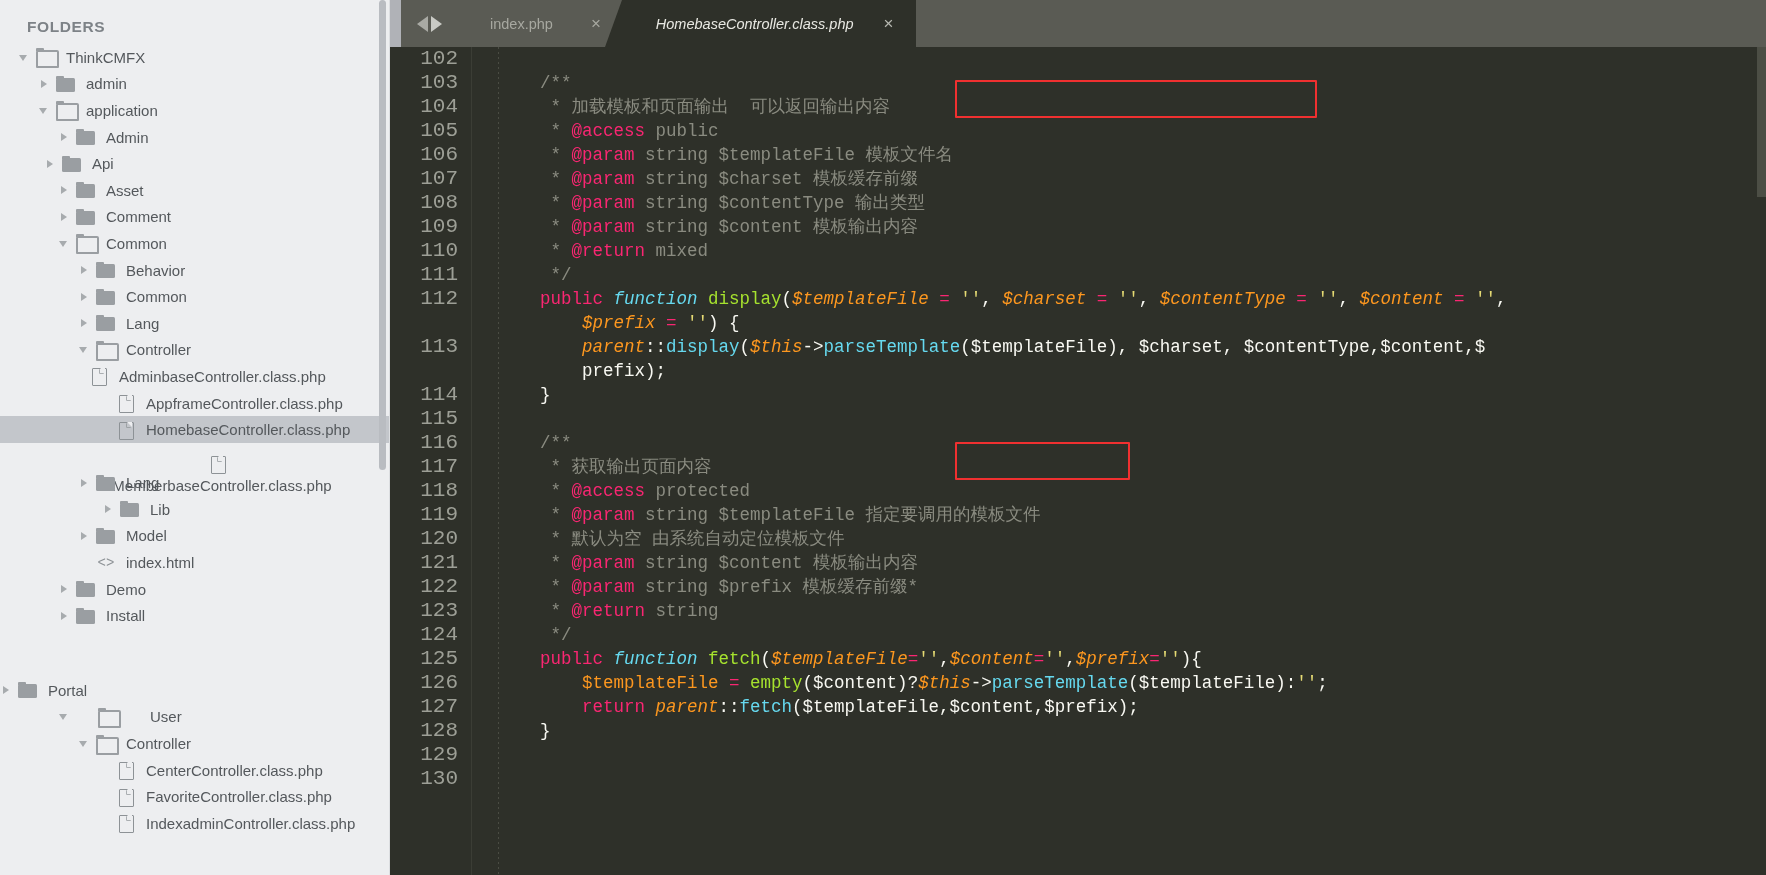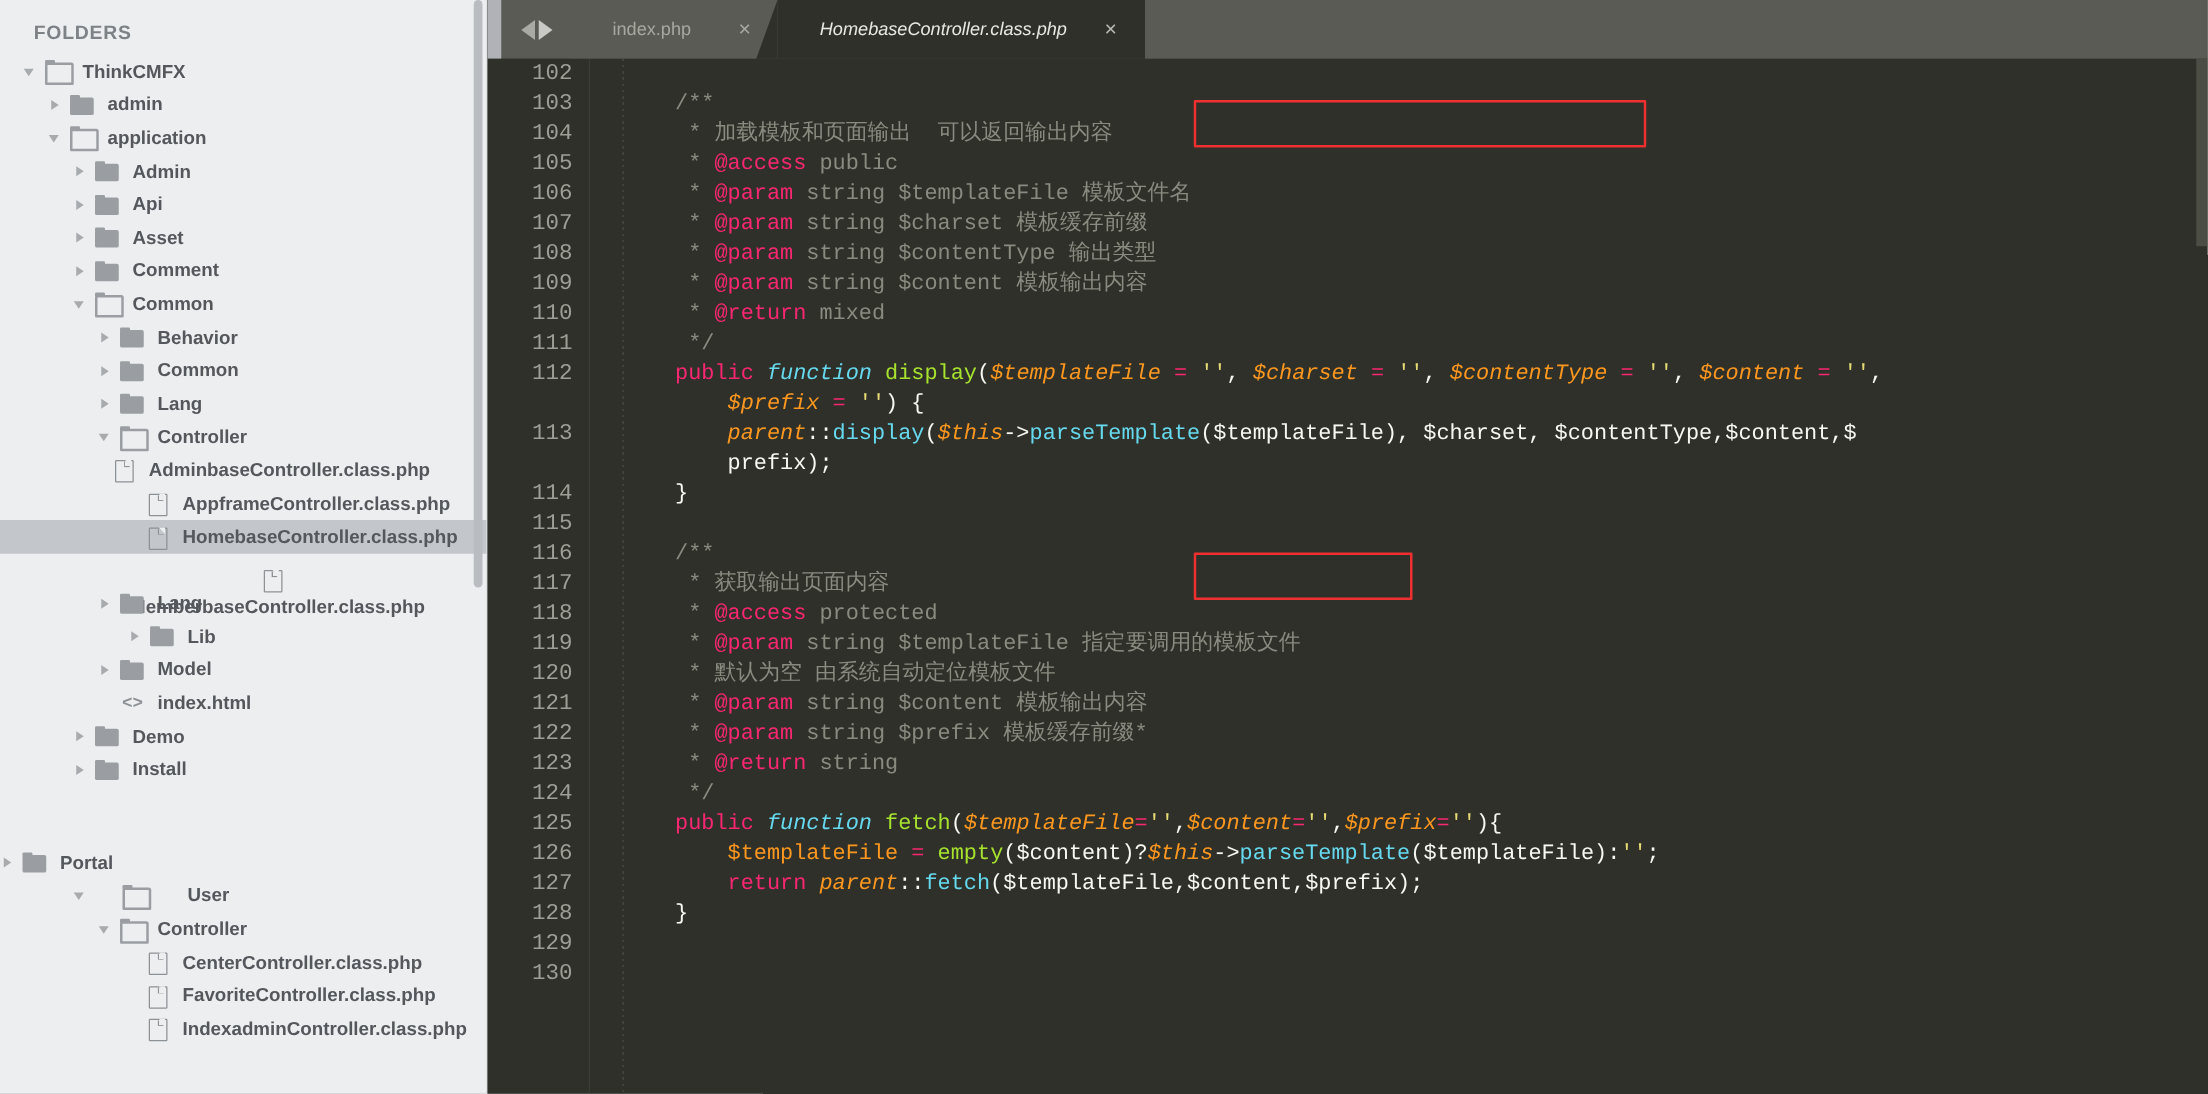--- a/index.html
+++ b/index.html
@@ -26,21 +26,20 @@
     letter-spacing: 0.6px;
     padding: 18px 0 8px 27px;
   }
   .tree-row {
     display: flex; align-items: center;
     height: 26.6px;
     color: #54585c;
     font-size: 15px;
     white-space: nowrap;
     padding-left: 0;
-    font-weight: bold;
   }
   .tree-row.selected { background: #c3c6cb; }
   .arrow {
     width: 13px; height: 13px;
     flex: 0 0 13px;
     position: relative;
     margin-right: 4px;
   }
   .arrow.closed::before {
     content: ""; position: absolute; left: 3px; top: 2.5px;
@@ -181,21 +180,21 @@
     display: flex;
     background: #2e3029;
     overflow: hidden;
   }
   #gutter {
     width: 82px; flex: 0 0 82px;
     padding-top: 0;
     text-align: right;
     color: #9d9f96;
     font-family: "Liberation Mono", monospace;
-    font-size: 18px;
+    font-size: 21px;
     position: relative;
   }
   #gutter::after {
     content: ""; position: absolute; right: 0; top: 0; bottom: 0;
     width: 1px; background: #3b3d35;
   }
   .gline { height: 24px; line-height: 24px; padding-right: 14px; }
   #code {
     flex: 1 1 auto;
     position: relative;
@@ -256,21 +255,21 @@
       <div class="tree-row" style="padding-left: 38px;">
         <span class="arrow open"></span>
         <span class="ficon folder-open"></span>
         <span class="tree-label">application</span>
       </div>
       <div class="tree-row" style="padding-left: 58px;">
         <span class="arrow closed"></span>
         <span class="ficon folder-closed"></span>
         <span class="tree-label">Admin</span>
       </div>
-      <div class="tree-row" style="padding-left: 58px;">
+      <div class="tree-row" style="padding-left: 44px;">
         <span class="arrow closed"></span>
         <span class="ficon folder-closed"></span>
         <span class="tree-label">Api</span>
       </div>
       <div class="tree-row" style="padding-left: 58px;">
         <span class="arrow closed"></span>
         <span class="ficon folder-closed"></span>
         <span class="tree-label">Asset</span>
       </div>
       <div class="tree-row" style="padding-left: 58px;">

